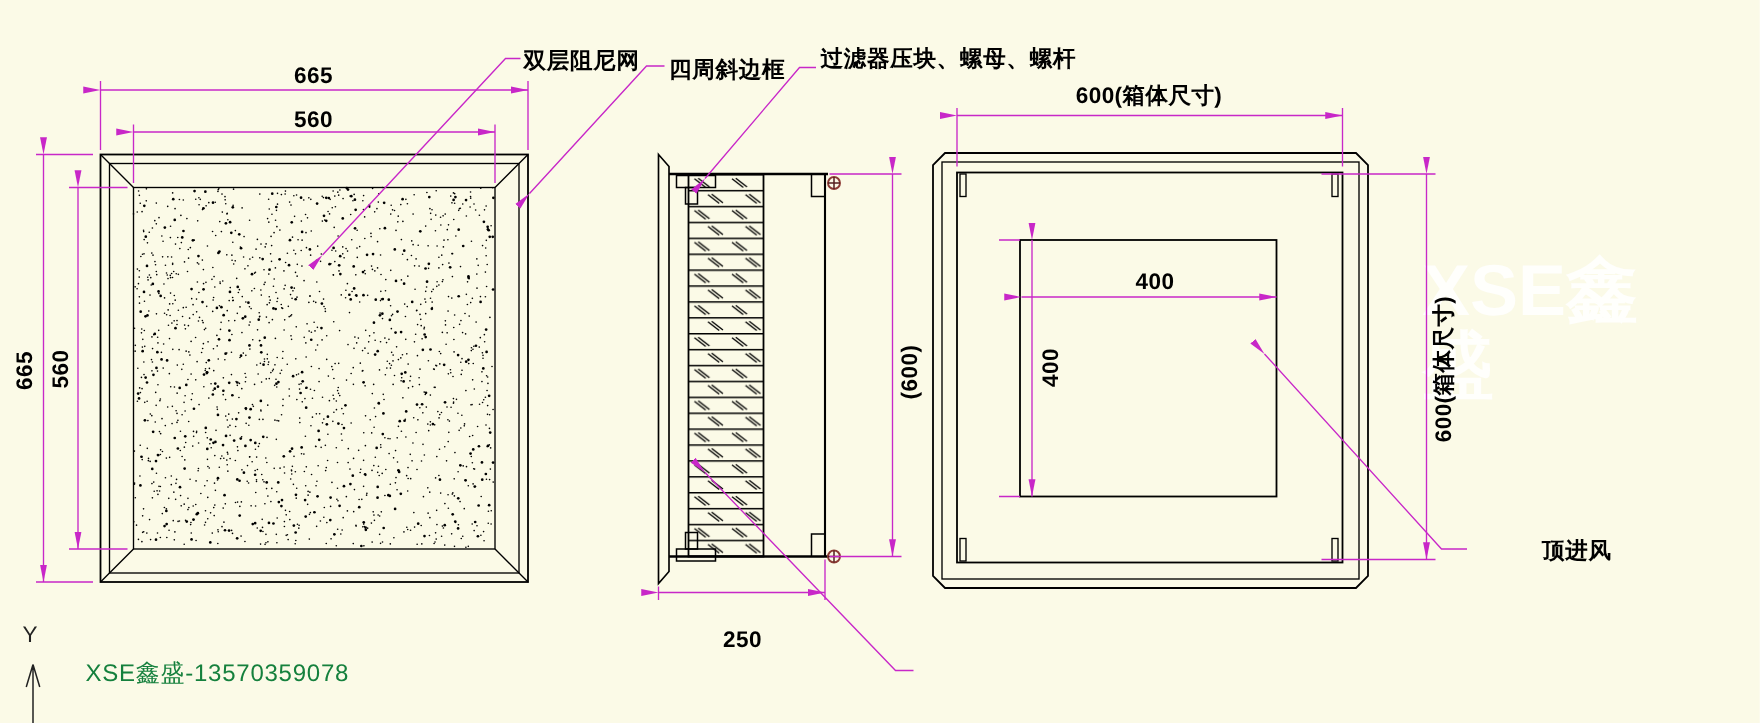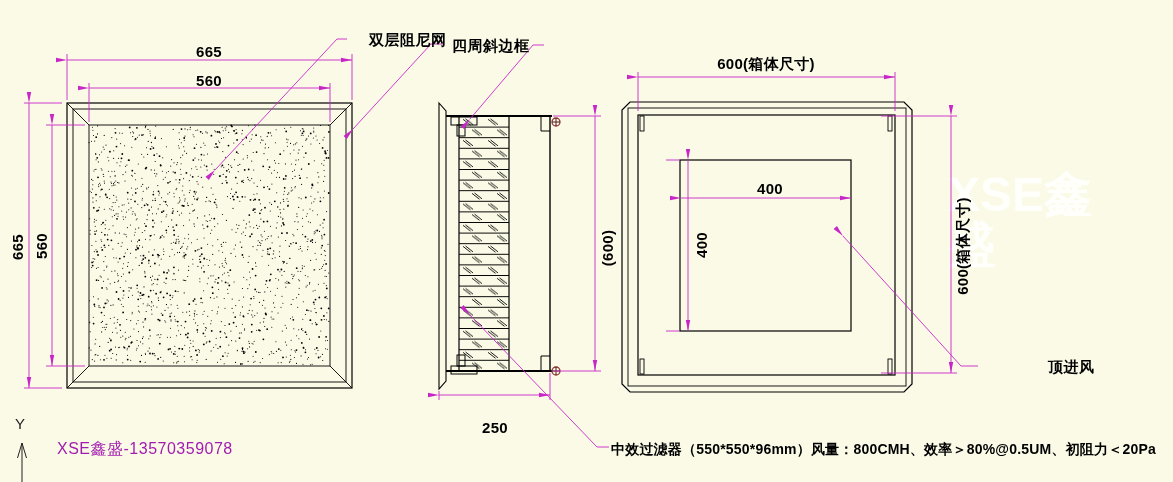--- a/index.html
+++ b/index.html
@@ -9,23 +9,23 @@
     font-family:"Liberation Sans",sans-serif;
   }
   .stage svg{position:absolute;left:0;top:0;}
   .t{
     position:absolute;color:#000;white-space:nowrap;
     font-family:"Liberation Sans",sans-serif;
     transform:translate(-50%,-50%);
     font-size:15px;font-weight:600;letter-spacing:.3px;
   }
   .rot{transform:translate(-50%,-50%) rotate(-90deg);}
-  .callout{font-size:15px;font-weight:700;transform:none;letter-spacing:.5px;margin-left:20px;}
+  .callout{font-size:15px;font-weight:700;transform:none;letter-spacing:.5px;}
   .spec{font-size:14px;font-weight:700;transform:none;letter-spacing:.2px;}
-  .company{font-size:16px;font-weight:400;color:#a21caf;transform:none;letter-spacing:.5px;}
+  .company{font-size:16px;font-weight:400;color:#15803d;transform:none;letter-spacing:.5px;}
   .axisY{font-size:15px;font-weight:400;color:#222;transform:none;}
   .watermark{
     position:absolute;left:948px;top:170px;width:165px;
     font-size:48px;line-height:1.05;font-weight:700;
     color:rgba(255,255,255,0.85);pointer-events:none;
     font-family:"Liberation Sans",sans-serif;
   }
 </style>
 </head>
 <body>
@@ -1843,19 +1843,19 @@
 
   <div class="t rot" style="left:607px;top:248px">(600)</div>
   <div class="t" style="left:495px;top:427px">250</div>
 
   <div class="t" style="left:766px;top:64px">600(箱体尺寸)</div>
   <div class="t rot" style="left:963px;top:246px">600(箱体尺寸)</div>
   <div class="t" style="left:770px;top:188px">400</div>
   <div class="t rot" style="left:701px;top:245px">400</div>
 
   <div class="t callout" style="left:349px;top:31px">双层阻尼网</div>
-  <div class="t callout" style="left:432px;top:37px">四周斜边框</div>
+  <div class="t callout" style="left:446px;top:37px">四周斜边框</div>
+  <div class="t callout" style="left:547px;top:30px">过滤器压块、螺母、螺杆</div>
   <div class="t callout" style="left:1028px;top:358px">顶进风</div>
-  <div class="t spec" style="left:611px;top:441px">中效过滤器（550*550*96mm）风量：800CMH、效率＞80%@0.5UM、初阻力＜20Pa</div>
 
   <div class="t company" style="left:57px;top:439px">XSE鑫盛-13570359078</div>
   <div class="t axisY" style="left:15px;top:415px">Y</div>
 </div>
 
 </body></html>

